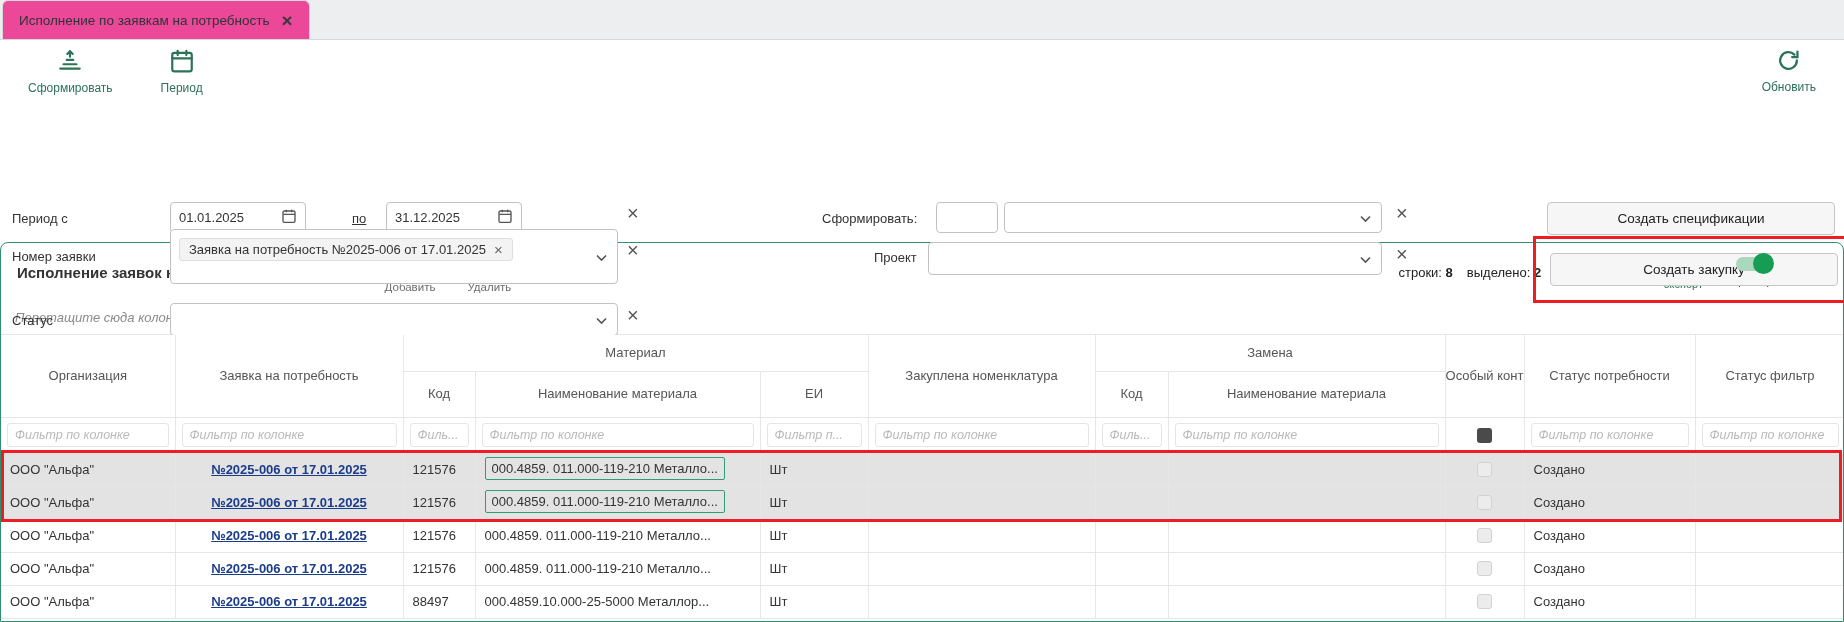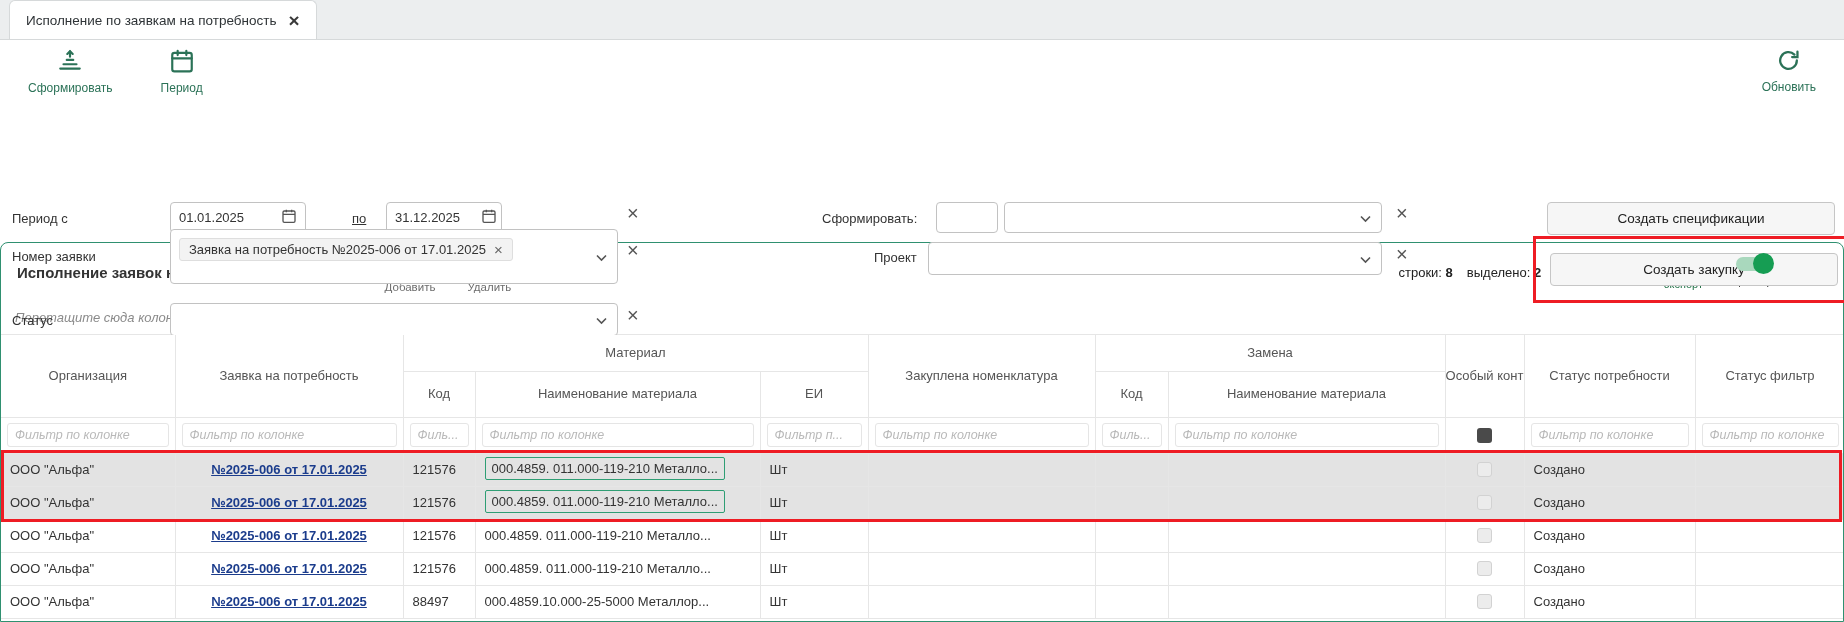--- a/index.html
+++ b/index.html
@@ -1,22 +1,22 @@
 <!DOCTYPE html>
 <html><head>
 <meta charset="utf-8">
 <style>
   * { margin:0; padding:0; box-sizing:border-box; }
   html,body { width:1844px; height:622px; overflow:hidden; }
   body { font-family:"Liberation Sans","DejaVu Sans",sans-serif; background:#fff; color:#333; }
 
   
   .tabbar { height:40px; background:#eceeef; border-bottom:1px solid #d6d9da; display:flex; align-items:stretch; }
-  .tab { background:#ffffff; display:flex; align-items:center; gap:12px; padding:0 16px; font-size:13.5px; color:#2f3437;
-         border:1px solid #d6d9da; border-bottom:none; border-radius:6px 6px 0 0; margin-left:9px; cursor:pointer; }
+  .tab { background:#ec4899; display:flex; align-items:center; gap:12px; padding:0 16px; font-size:13.5px; color:#2f3437;
+         border:1px solid #d6d9da; border-bottom:none; border-radius:6px 6px 0 0; margin-left:2px; cursor:pointer; }
   .tab-close { font-size:19px; color:#3a3a3a; line-height:1; cursor:pointer; font-weight:bold; }
 
   
   .toolbar { height:62px; display:flex; align-items:center; padding:0 28px; gap:48px; background:#fff; }
   .tool-btn { display:flex; flex-direction:column; align-items:center; gap:3px; cursor:pointer; }
   .tool-btn .lbl { font-size:12px; color:#2b7257; }
   .toolbar .spacer { flex:1; }
 
   
   .filters { position:relative; height:140px; font-size:13px; background:#fff; }
@@ -125,21 +125,21 @@
   <div class="fbox date-box" style="left:170px; top:100px; width:136px; height:31px;">
     <input value="01.01.2025" style="">
     <span>
       <svg width="16" height="16" viewBox="0 0 24 24" fill="none" stroke="#555" stroke-width="2">
           <rect x="3" y="4.5" width="18" height="17" rx="2"></rect>
           <path d="M3 9.5h18M8 2.5v4M16 2.5v4"></path>
         </svg>
     </span>
   </div>
   <span class="flabel" style="left:352px; top:109px;text-decoration:underline;">по</span>
-  <div class="fbox date-box" style="left:386px; top:100px; width:116px; height:31px;">
+  <div class="fbox date-box" style="left:386px; top:100px; width:136px; height:31px;">
     <input value="31.12.2025" style="">
     <span>
       <svg width="16" height="16" viewBox="0 0 24 24" fill="none" stroke="#555" stroke-width="2">
           <rect x="3" y="4.5" width="18" height="17" rx="2"></rect>
           <path d="M3 9.5h18M8 2.5v4M16 2.5v4"></path>
         </svg>
     </span>
   </div>
   <span class="clear-x" style="left:627px; top:101px;">×</span>
 

